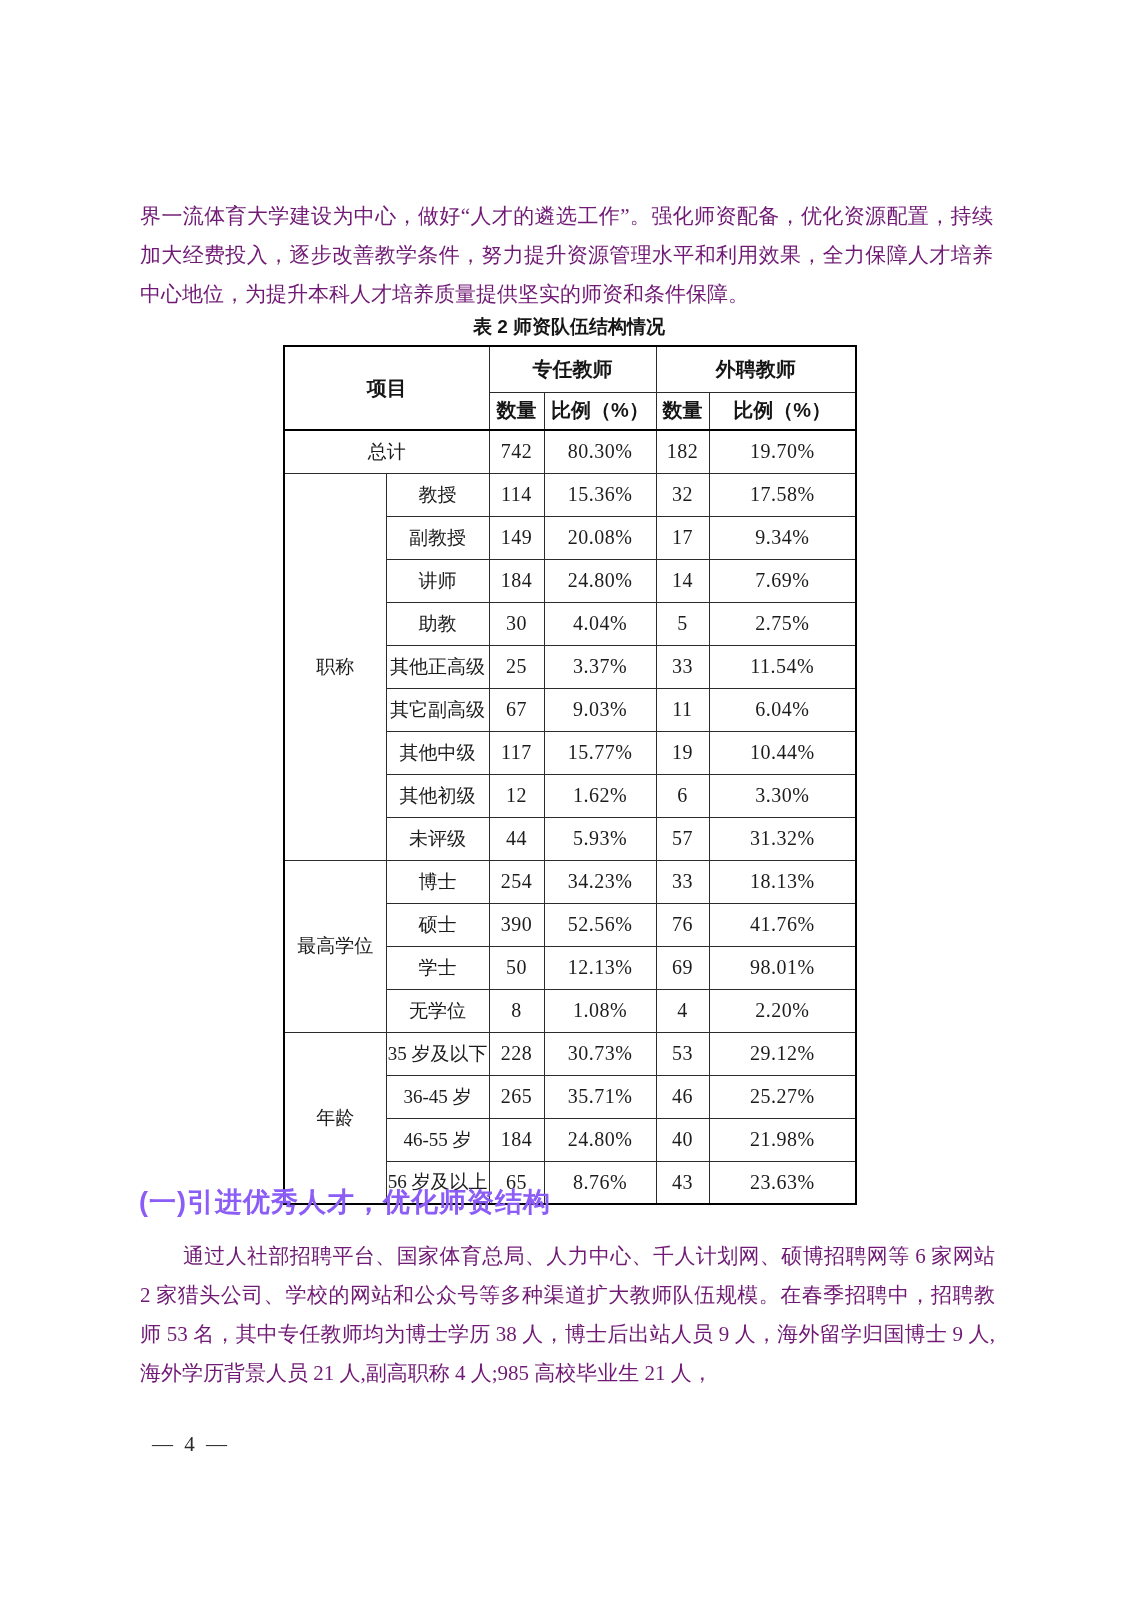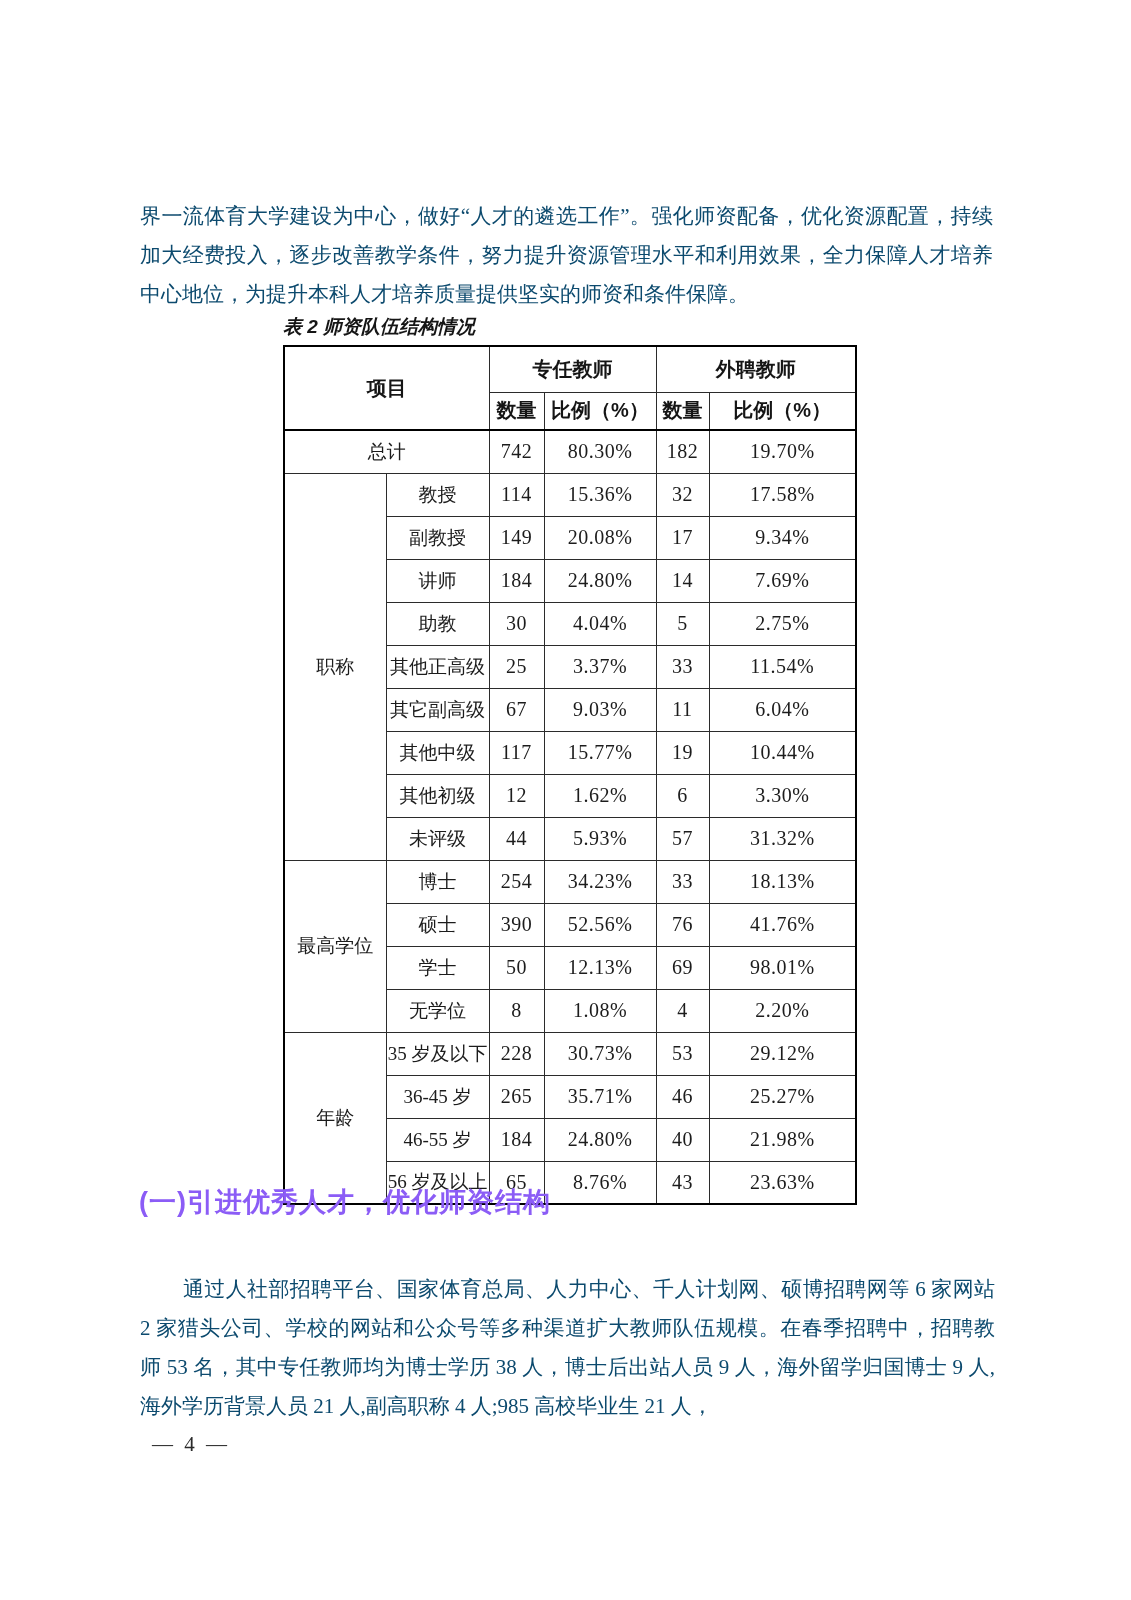--- a/index.html
+++ b/index.html
@@ -8,32 +8,31 @@
     background: #ffffff;
     position: relative;
     font-family: "Liberation Serif", serif;
     color: #1c1c1c;
   }
   .para {
     position: absolute;
     font-size: 21px;
     line-height: 39px;
     text-align: justify;
-    color: #0c4a6e;
+    color: #701a75;
   }
   #p-top { left: 140px; top: 197px; width: 853px; }
   #tbl-title {
     position: absolute;
     left: 283px; top: 314px; width: 572px;
-    text-align: left;
+    text-align: center;
     font-family: "Liberation Sans", sans-serif;
     font-weight: bold;
     font-size: 19px;
     color: #151515;
-    font-style: italic;
   }
   #structure-table {
     position: absolute;
     left: 283px; top: 345px;
     width: 572px;
     border-collapse: collapse;
     table-layout: fixed;
     border: 2px solid #000;
     padding-left: 8px;
   }
@@ -60,21 +59,21 @@
   #structure-table td.grp, #structure-table td.lbl, #structure-table td.item { font-size: 19px; }
   #sec-heading {
     position: absolute;
     left: 139px; top: 1184px;
     font-family: "Liberation Sans", sans-serif;
     font-weight: bold;
     font-size: 27px;
     color: #8b5cf6;
     letter-spacing: 1px;
   }
-  #p-body { left: 140px; top: 1270px; width: 855px; text-indent: 43px; }
+  #p-body { left: 140px; top: 1237px; width: 855px; text-indent: 43px; }
   #page-number {
     position: absolute;
     left: 152px; top: 1432px;
     font-size: 21px;
     color: #2a2a2a;
     letter-spacing: 3px;
   }
 </style>
 </head>
 <body>

